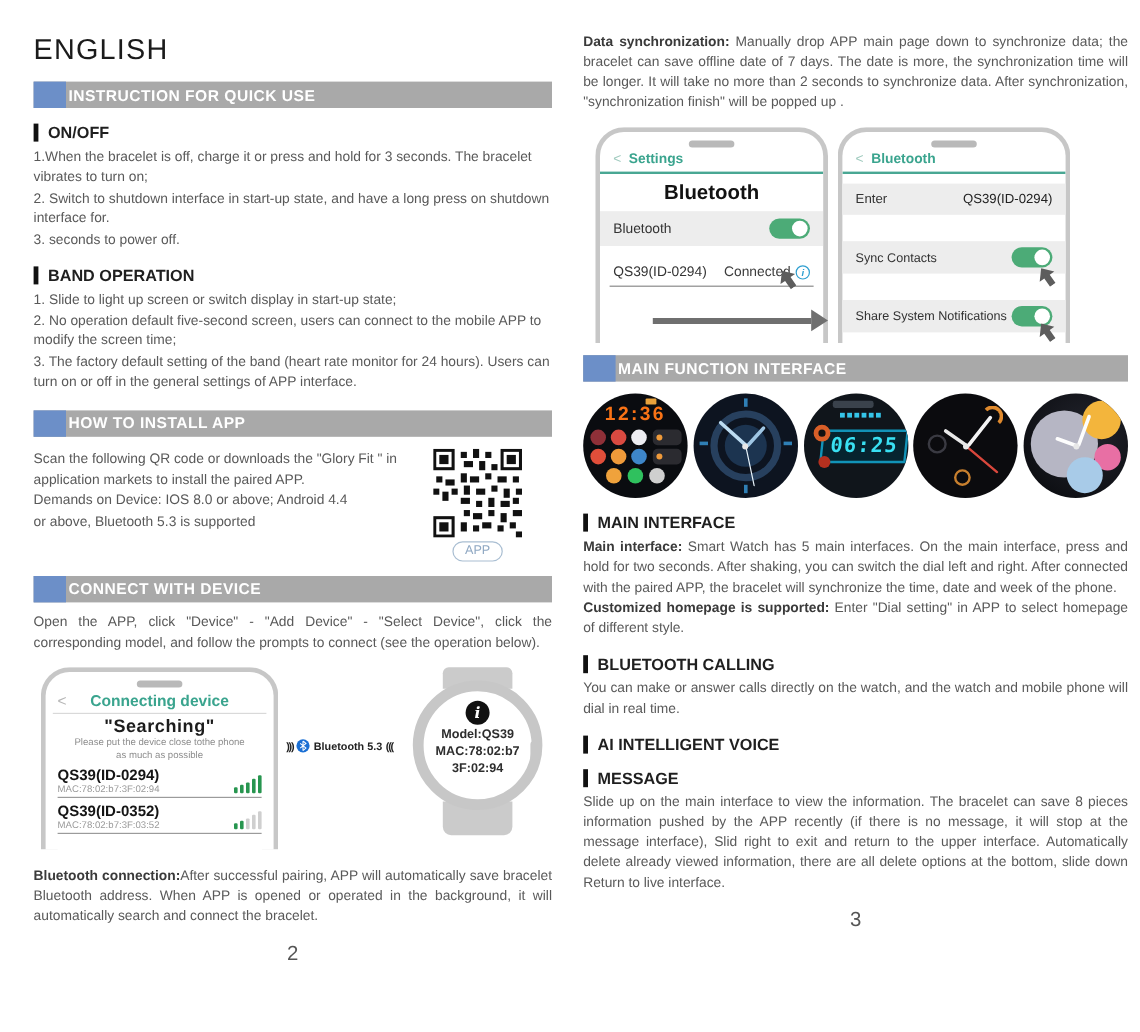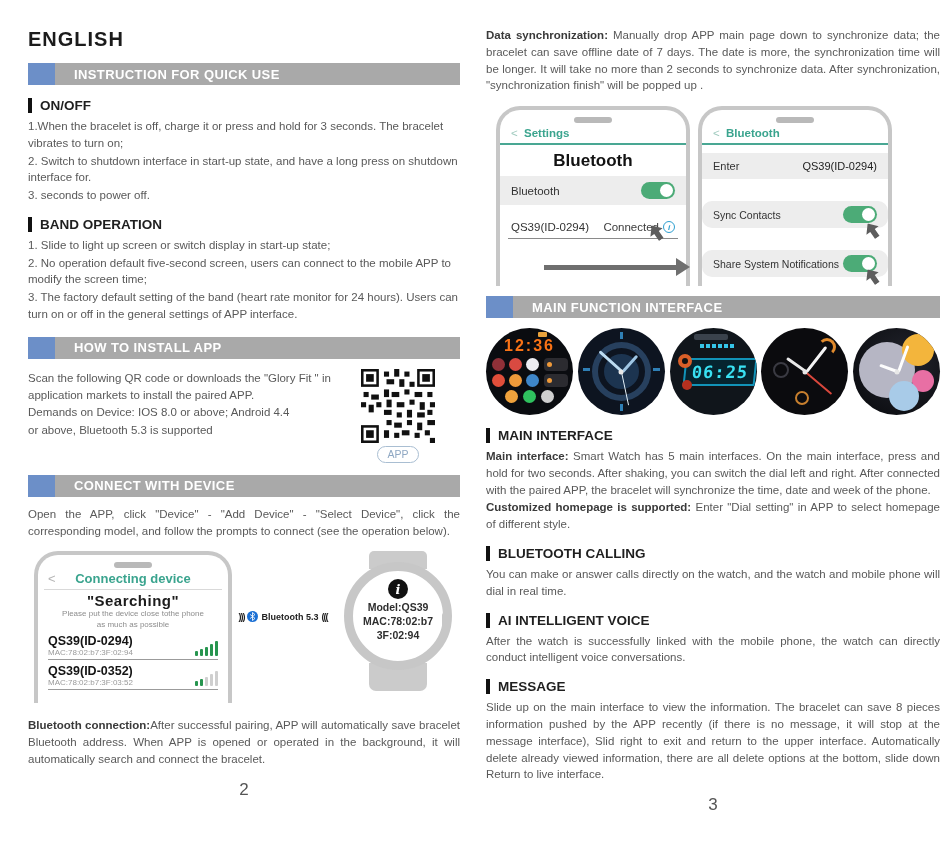--- a/index.html
+++ b/index.html
@@ -2,24 +2,24 @@
 <html><head>
 <meta charset="utf-8">
 <style>
   html,body{margin:0;padding:0;background:#ffffff;}
   body{width:950px;height:860px;overflow:hidden;font-family:"Liberation Sans","DejaVu Sans",sans-serif;color:#595959;}
   .sheet{display:flex;gap:26px;padding:26px 10px 0 28px;box-sizing:border-box;width:950px;}
   .col-l{width:432px;flex:none;}
   .col-r{width:454px;flex:none;}
 
   
-  .h1{font-size:20px;font-weight:bold;color:#1b1b1b;letter-spacing:1px;margin:2px 0 12px;}
+  .h1{font-size:24px;font-weight:normal;color:#1b1b1b;letter-spacing:1px;margin:2px 0 12px;}
   .bar{position:relative;height:22px;background:#a9a9a9;display:flex;align-items:center;}
   .bar .blk{width:27px;height:22px;background:#6c8fc8;flex:none;}
-  .bar .lbl{color:#ffffff;font-weight:bold;font-size:13px;letter-spacing:.4px;margin-left:19px;text-align:center;}
+  .bar .lbl{color:#ffffff;font-weight:bold;font-size:13px;letter-spacing:.4px;margin-left:2px;text-align:center;}
   .h{display:flex;align-items:center;gap:8px;font-weight:bold;font-size:13.5px;color:#1f1f1f;margin:13px 0 5px;}
   .h .m{width:4px;height:15px;background:#111;flex:none;}
   .t{font-size:11.5px;line-height:1.46;margin:1px 0;}
   .j{text-align:justify;}
   .lead{font-weight:bold;color:#3a3a3a;}
   .pagenum{text-align:center;font-size:17px;color:#555;margin-top:12px;}
 
   
   .install{display:flex;margin-top:10px;}
   .install .txt{width:330px;}
@@ -63,21 +63,21 @@
   .ph-hdr2 .bk{position:absolute;left:11px;color:#9fcabe;font-weight:normal;}
   .btitle{text-align:center;font-weight:bold;font-size:17px;color:#121212;margin:6px 0 5px;}
   .grow{background:#ededed;display:flex;justify-content:space-between;align-items:center;padding:6px 11px;font-size:11.5px;color:#333;}
   .tgl{width:34px;height:17px;border-radius:9px;background:#4cab77;position:relative;flex:none;}
   .tgl .knob{position:absolute;right:2px;top:2px;width:13px;height:13px;border-radius:50%;background:#fff;}
   .crow{display:flex;justify-content:space-between;align-items:center;margin:16px 8px 0;padding:0 3px 5px;border-bottom:1px solid #8a8a8a;font-size:11.5px;color:#333;}
   .conn{display:flex;align-items:center;gap:4px;color:#3c3c3c;}
   .info-i{width:12px;height:12px;border-radius:50%;border:1.5px solid #2f9fd0;color:#2f9fd0;font-size:8px;font-style:italic;font-weight:bold;display:flex;align-items:center;justify-content:center;box-sizing:border-box;}
   .nrow{background:#ededed;display:flex;justify-content:space-between;align-items:center;margin:8px 0 0;padding:7px 11px;font-size:11px;color:#333;}
   .nrow .v{color:#222;}
-  .trow{background:#ededed;display:flex;justify-content:space-between;align-items:center;margin:22px 0 0;padding:5px 11px;font-size:10.5px;color:#333;border-radius:10px;}
+  .trow{background:#ededed;display:flex;justify-content:space-between;align-items:center;margin:22px 0 0;padding:5px 11px;font-size:10.5px;color:#333;}
   .cursor{position:absolute;width:17px;height:17px;fill:#5d5d5d;transform:rotate(-35deg);z-index:3;}
   .harrow{position:absolute;left:58px;top:152px;display:flex;align-items:center;z-index:2;}
   .harrow .shaft{width:132px;height:5px;background:#6f6f6f;}
   .harrow .tip{width:0;height:0;border-top:9px solid transparent;border-bottom:9px solid transparent;border-left:14px solid #6f6f6f;}
 
   
   .faces{display:flex;justify-content:space-between;margin-top:10px;}
   .face{position:relative;width:87px;height:87px;border-radius:50%;overflow:hidden;background:#0a0c10;flex:none;}
   .f1 .time{color:#f97316;font-weight:bold;font-size:16px;letter-spacing:2px;text-align:center;margin-top:9px;}
   .f1 .batt{position:absolute;top:4px;right:26px;width:9px;height:5px;background:#e8a23c;border-radius:1px;}
@@ -445,21 +445,20 @@
     <div class="h">
       <span class="m"></span>
       <span>BLUETOOTH CALLING</span>
     </div>
     <p class="t j">You can make or answer calls directly on the watch, and the watch and mobile phone will dial in real time.</p>
 
     <div class="h">
       <span class="m"></span>
       <span>AI INTELLIGENT VOICE</span>
     </div>
-    <p class="t j">After the watch is successfully linked with the mobile phone, the watch can directly conduct intelligent voice conversations.</p>
 
     <div class="h">
       <span class="m"></span>
       <span>MESSAGE</span>
     </div>
     <p class="t j">Slide up on the main interface to view the information. The bracelet can save 8 pieces information pushed by the APP recently (if there is no message, it will stop at the message interface), Slid right to exit and return to the upper interface. Automatically delete already viewed information, there are all delete options at the bottom, slide down Return to live interface.</p>
 
     <div class="pagenum">3</div>
   </div>
 </div>

